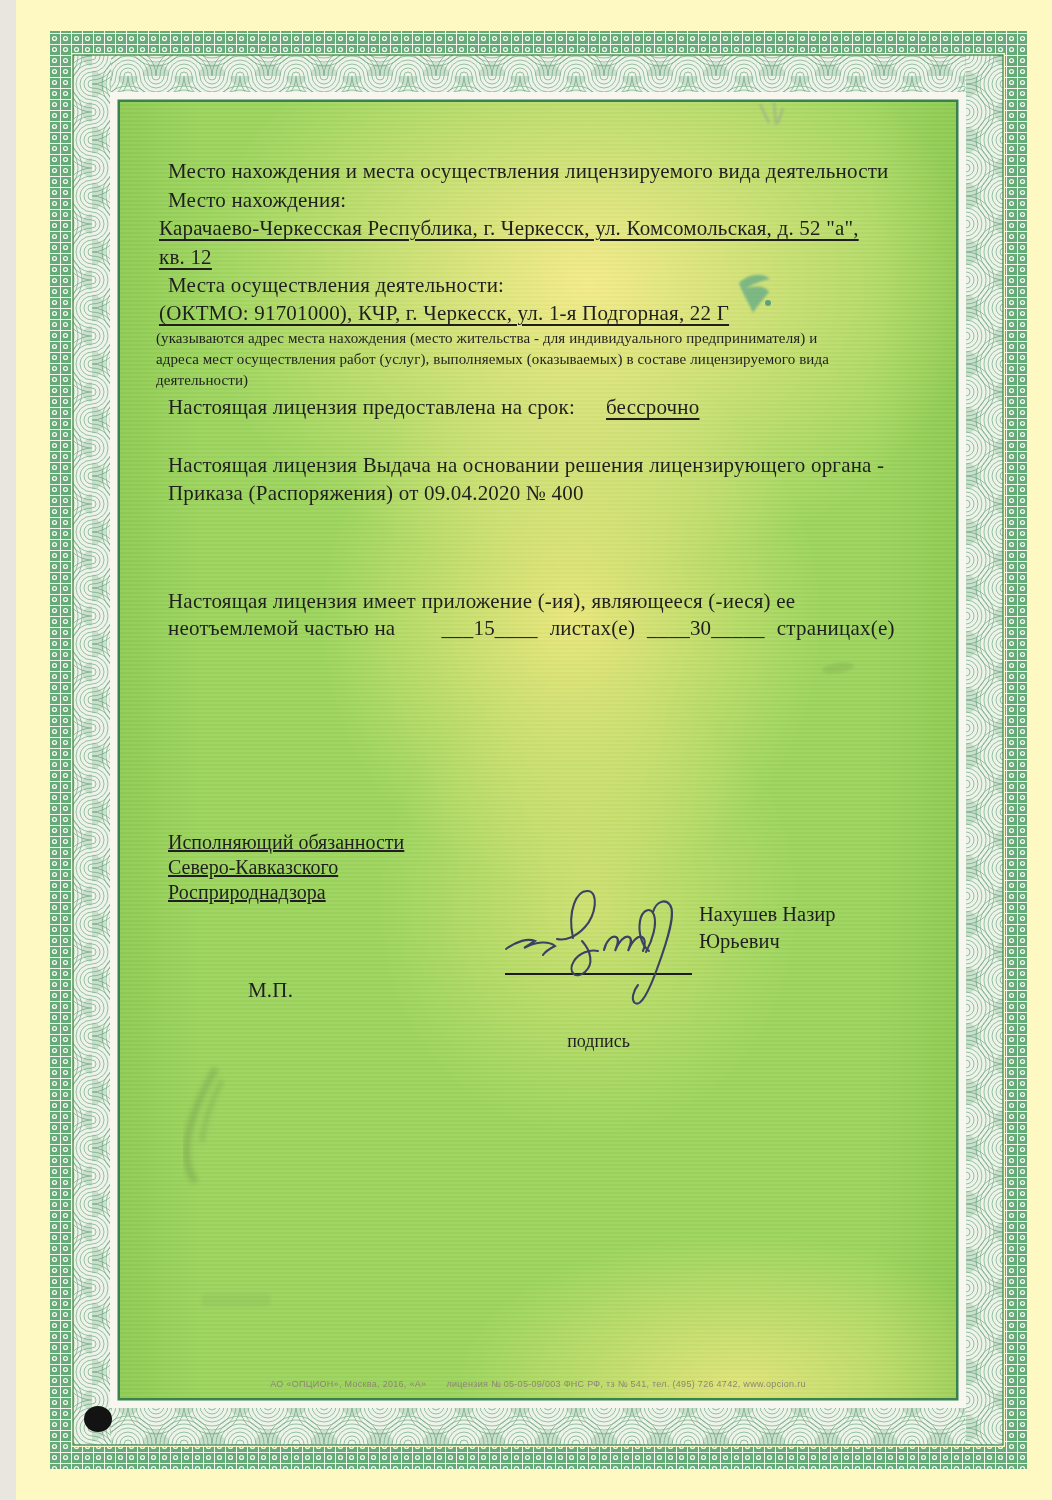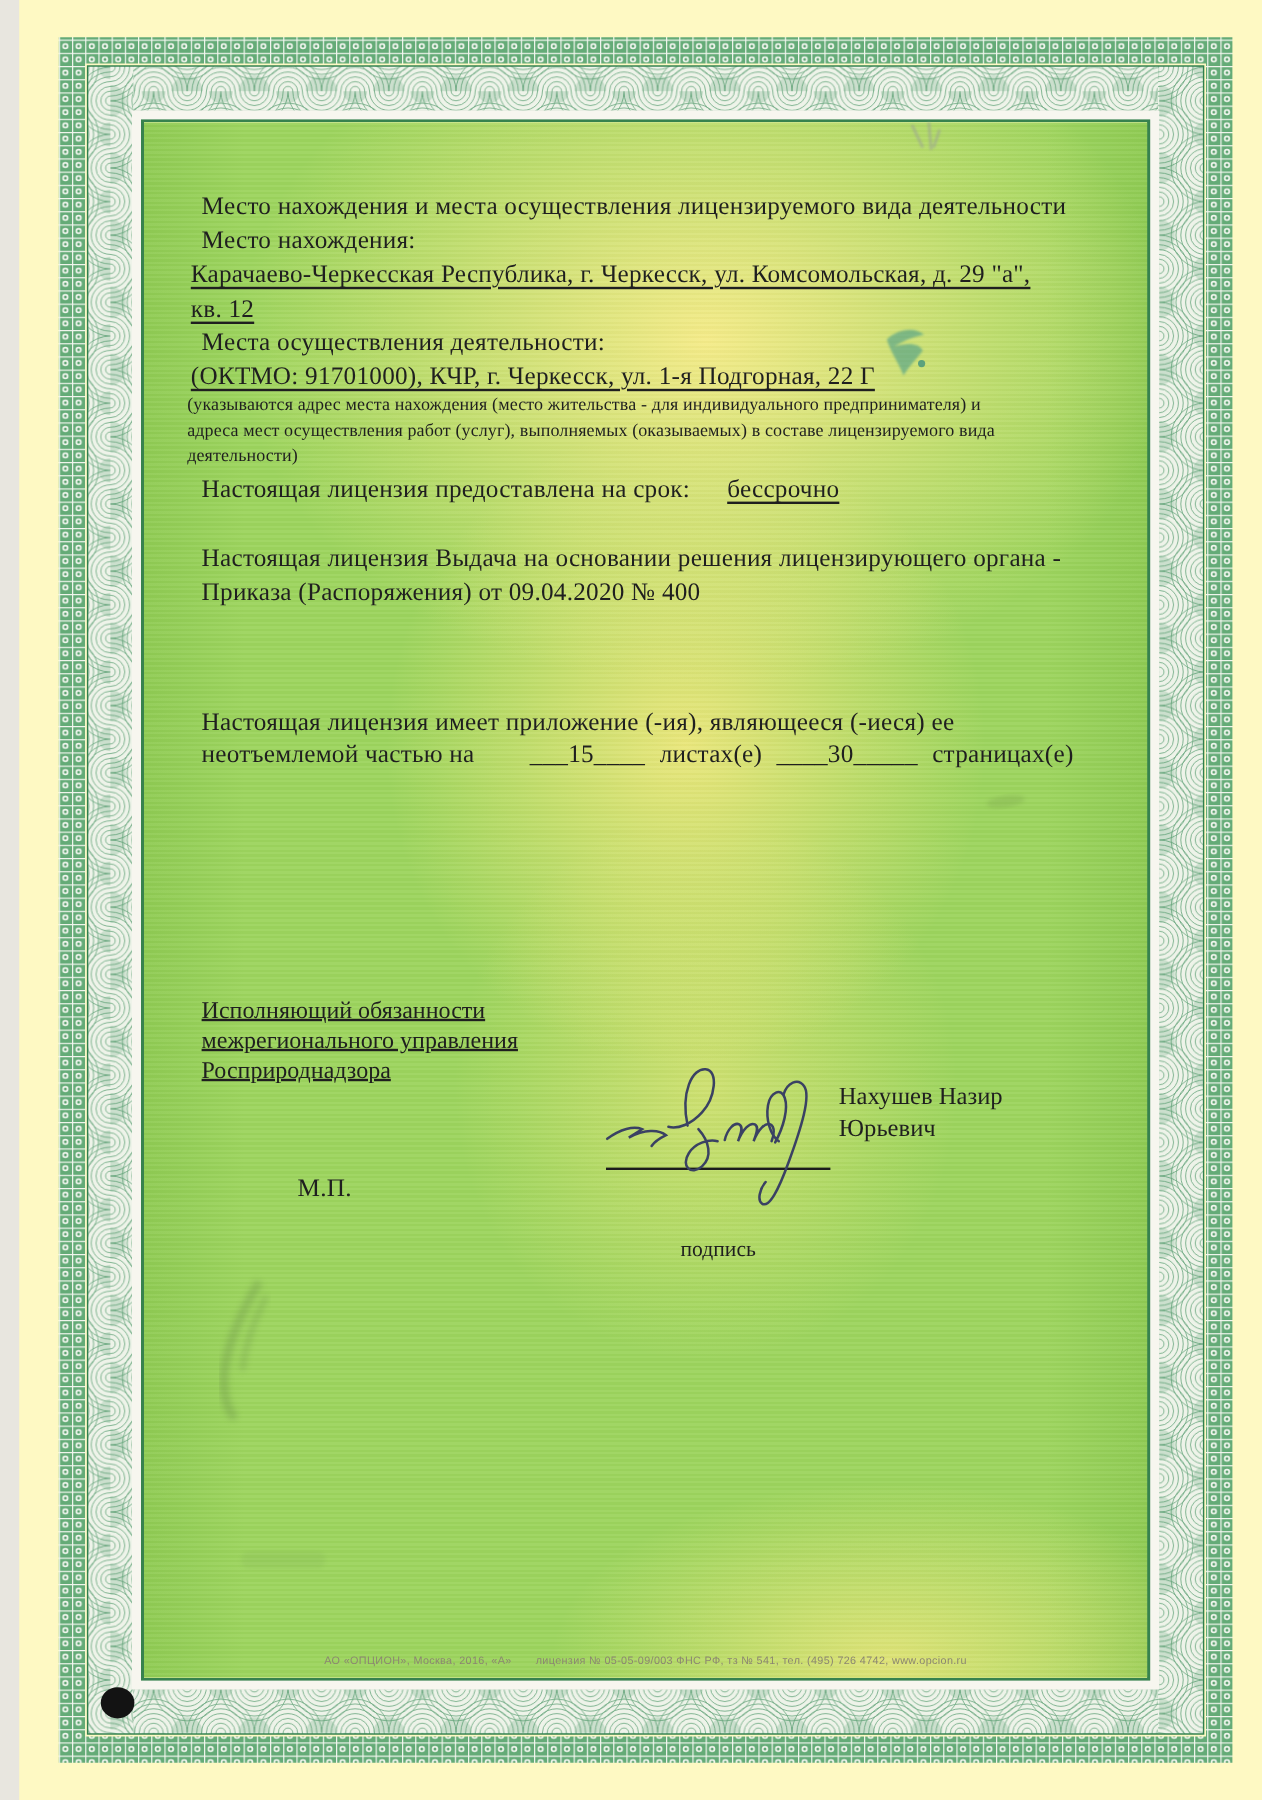--- a/index.html
+++ b/index.html
@@ -89,21 +89,21 @@
     <rect x="949" y="55" width="38" height="1390" fill="url(#pmv)"></rect>
     <rect x="57" y="55" width="930" height="1390" fill="none" stroke="#2f7f4d" stroke-width="1.2"></rect>
     <rect x="95" y="93" width="854" height="1314" fill="none" stroke="#2f7f4d" stroke-width="1.2"></rect>
   </svg>
 
   <div class="content"></div>
 
   <div>
     <div class="t" style="left:152px;top:158px">Место нахождения и места осуществления лицензируемого вида деятельности</div>
     <div class="t" style="left:152px;top:187px">Место нахождения:</div>
-    <div class="t u" style="left:143px;top:215px">Карачаево-Черкесская Республика, г. Черкесск, ул. Комсомольская, д. 29 "а",</div>
+    <div class="t u" style="left:143px;top:215px">Карачаево-Черкесская Республика, г. Черкесск, ул. Комсомольская, д. 52 "а",</div>
     <div class="t u" style="left:143px;top:244px">кв. 12</div>
     <div class="t" style="left:152px;top:272px">Места осуществления деятельности:</div>
     <div class="t u" style="left:143px;top:300px"> (ОКТМО: 91701000), КЧР, г. Черкесск, ул. 1-я Подгорная, 22 Г</div>
 
     <div class="notes">
       <div>(указываются адрес места нахождения (место жительства - для индивидуального предпринимателя) и</div>
       <div>адреса мест осуществления работ (услуг), выполняемых (оказываемых) в составе лицензируемого вида</div>
       <div>деятельности)</div>
     </div>
 
@@ -113,21 +113,21 @@
     <div class="t" style="left:152px;top:452px">Настоящая лицензия Выдача на основании решения лицензирующего органа -</div>
     <div class="t" style="left:152px;top:480px">Приказа (Распоряжения) от 09.04.2020 № 400</div>
 
     <div class="t" style="left:152px;top:588px">Настоящая лицензия имеет приложение (-ия), являющееся (-иеся) ее</div>
     <div class="t" style="left:152px;top:615px">
       <span>неотъемлемой частью на</span><span style="margin-left:46px">___15____</span><span style="margin-left:12px">листах(е)</span><span style="margin-left:12px">____30_____</span><span style="margin-left:12px">страницах(е)</span>
     </div>
 
     <div class="officials">
       <div>Исполняющий обязанности</div>
-      <div>межрегионального управления</div>
+      <div>Северо-Кавказского</div>
       <div>Росприроднадзора</div>
     </div>
 
     <div class="t" style="left:232px;top:977px">М.П.</div>
 
     <div class="sig-line"></div>
     <div class="sig-caption">подпись</div>
 
     <div class="name-block">
       <div>Нахушев Назир</div>

